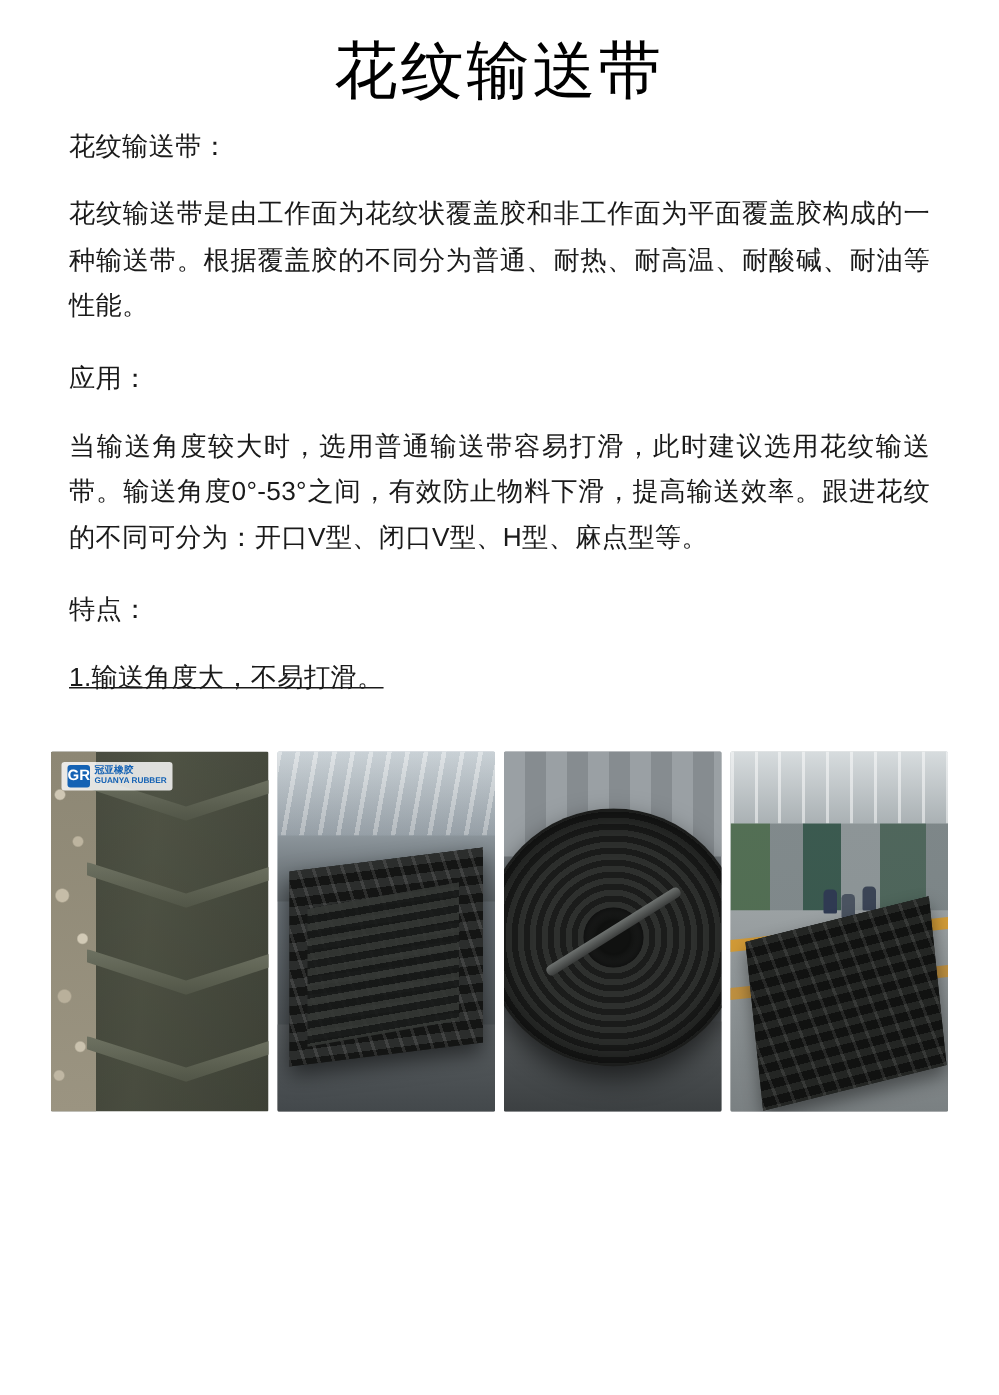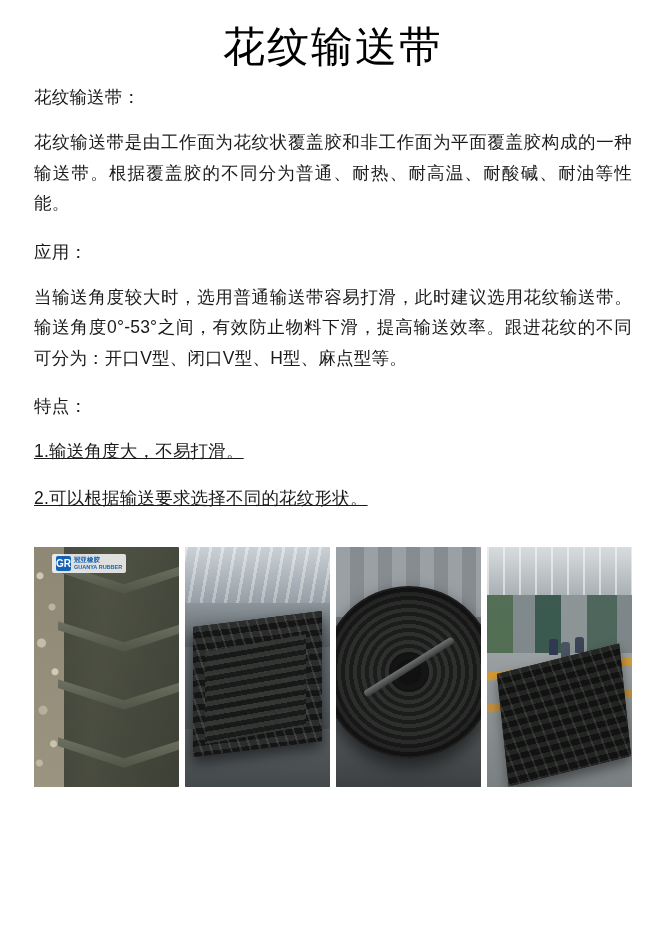--- a/index.html
+++ b/index.html
@@ -23,21 +23,21 @@
   .title {
     text-align: center;
     font-size: 42px;
     font-weight: 400;
     letter-spacing: 2px;
     color: #000000;
     margin: 22px 0 10px 0;
     line-height: 1.2;
   }
   .content {
-    padding: 0 34px;
+    padding: 0 46px;
     box-sizing: border-box;
   }
   .para {
     font-size: 17.5px;
     line-height: 1.75;
     color: #1a1a1a;
     margin: 0 0 18px 0;
     text-align: justify;
     letter-spacing: 0.2px;
   }
@@ -92,21 +92,21 @@
     clip-path: polygon(0 0, 50% 62%, 100% 0, 100% 26%, 50% 90%, 0 26%);
     filter: drop-shadow(0 2px 1px rgba(0,0,0,0.45));
   }
   .photo-1 .c1 { top: 16px; }
   .photo-1 .c2 { top: 74px; }
   .photo-1 .c3 { top: 132px; }
   .photo-1 .c4 { top: 190px; }
   .logo-badge {
     position: absolute;
     top: 7px;
-    left: 18px;
+    left: 7px;
     display: flex;
     align-items: flex-end;
     gap: 3px;
     background: rgba(255,255,255,0.82);
     padding: 2px 4px;
     border-radius: 2px;
   }
   .logo-badge .mark {
     width: 15px;
     height: 15px;
@@ -281,21 +281,20 @@
 
   <h1 class="title">花纹输送带</h1>
 
   <div class="content">
     <p class="para heading-line">花纹输送带：</p>
     <p class="para">花纹输送带是由工作面为花纹状覆盖胶和非工作面为平面覆盖胶构成的一种输送带。根据覆盖胶的不同分为普通、耐热、耐高温、耐酸碱、耐油等性能。</p>
     <p class="para heading-line">应用：</p>
     <p class="para">当输送角度较大时，选用普通输送带容易打滑，此时建议选用花纹输送带。输送角度0°-53°之间，有效防止物料下滑，提高输送效率。跟进花纹的不同可分为：开口V型、闭口V型、H型、麻点型等。</p>
     <p class="para heading-line">特点：</p>
     <p class="para tight">1.输送角度大，不易打滑。</p>
-    <p class="para tight">2.可以根据输送要求选择不同的花纹形状。</p>
   </div>
 
   <div class="gallery">
 
     <div class="photo photo-1">
       <div class="gravel"></div>
       <div class="chev c1"></div>
       <div class="chev c2"></div>
       <div class="chev c3"></div>
       <div class="chev c4"></div>

